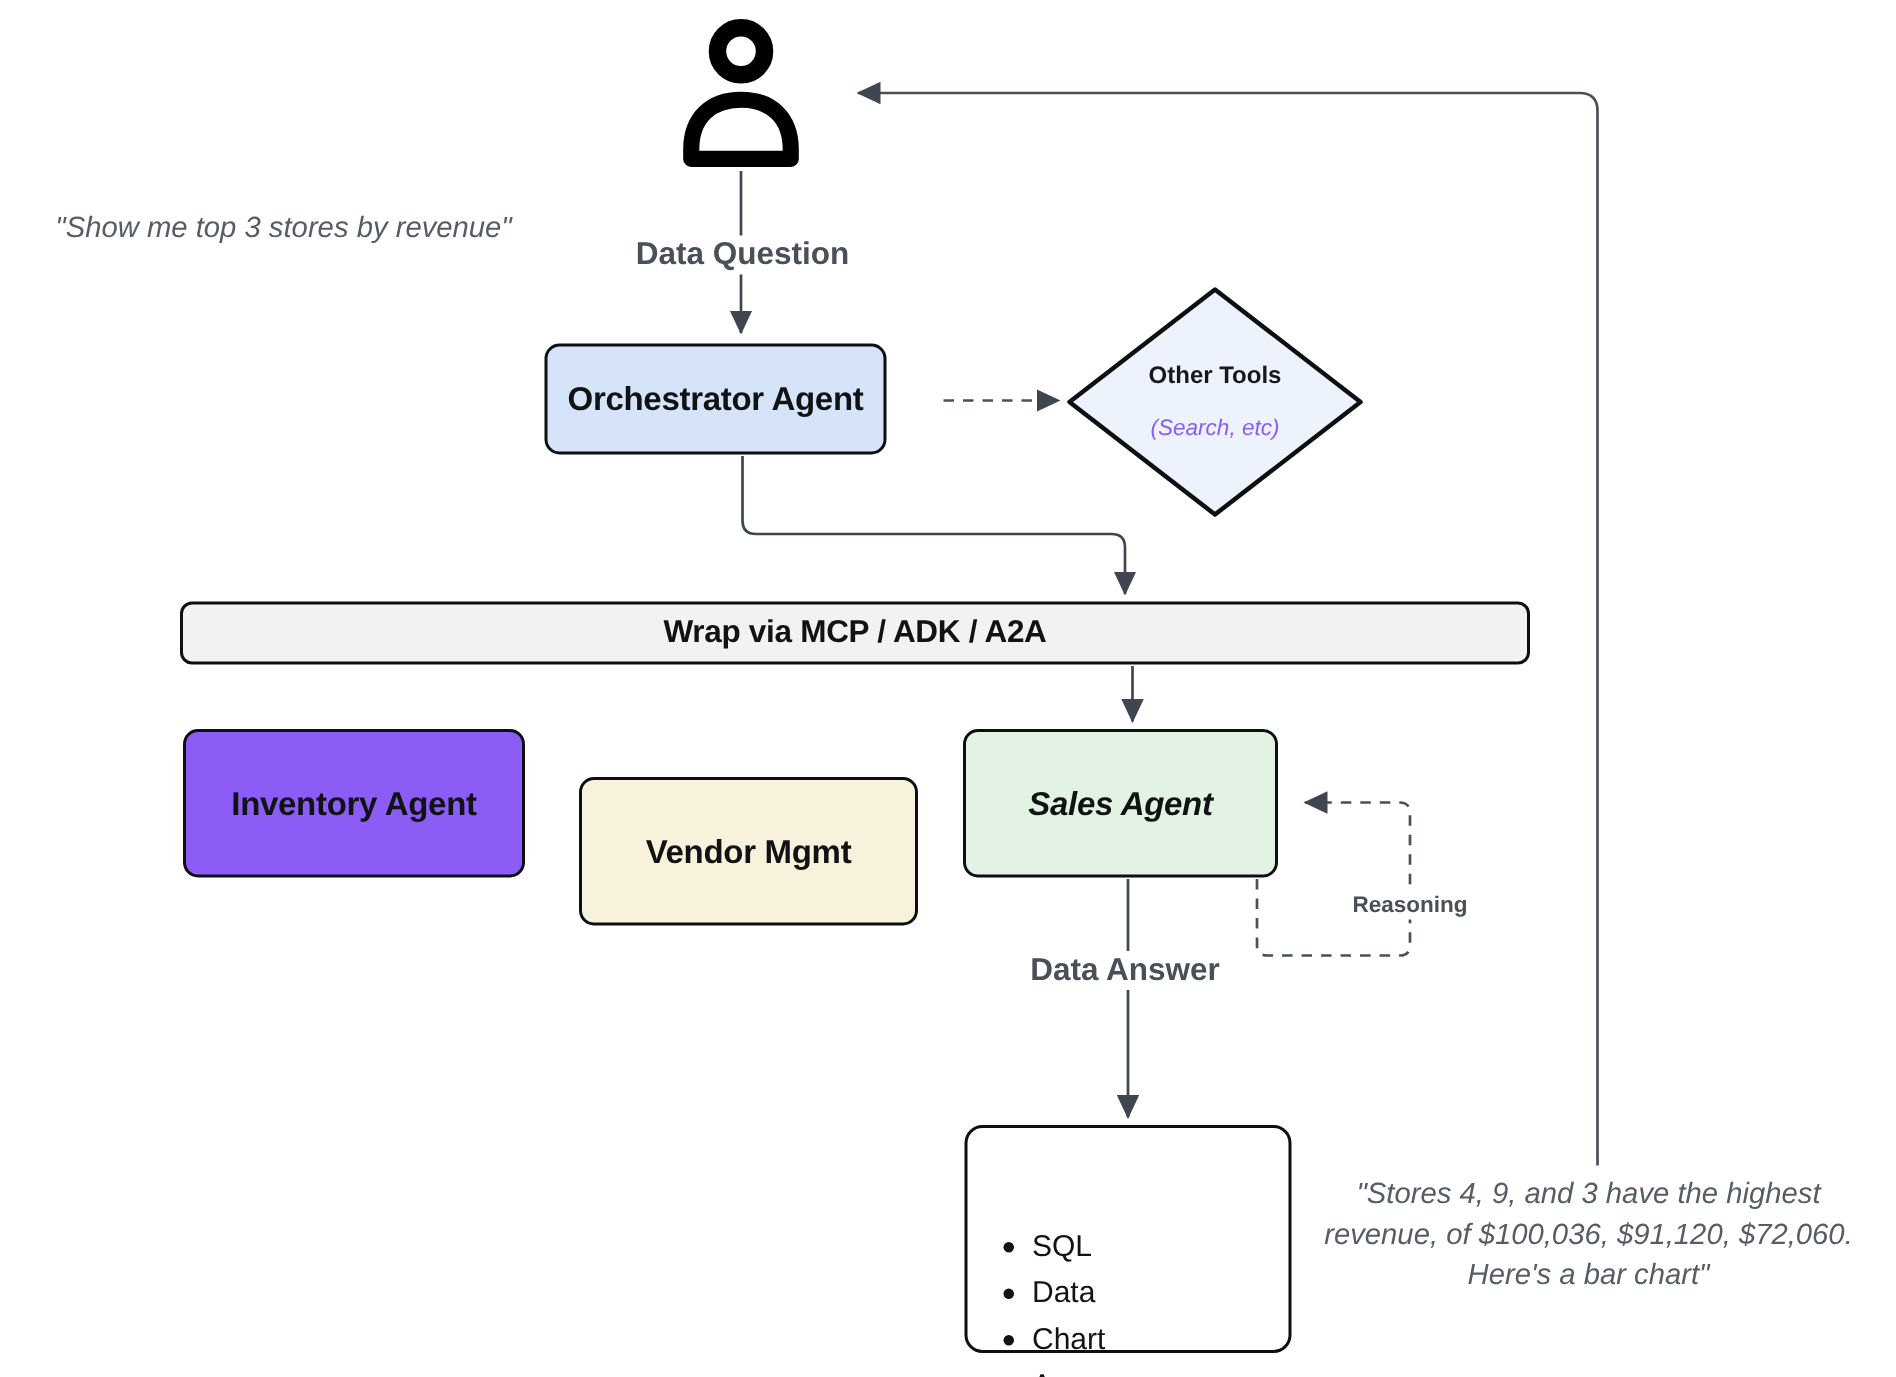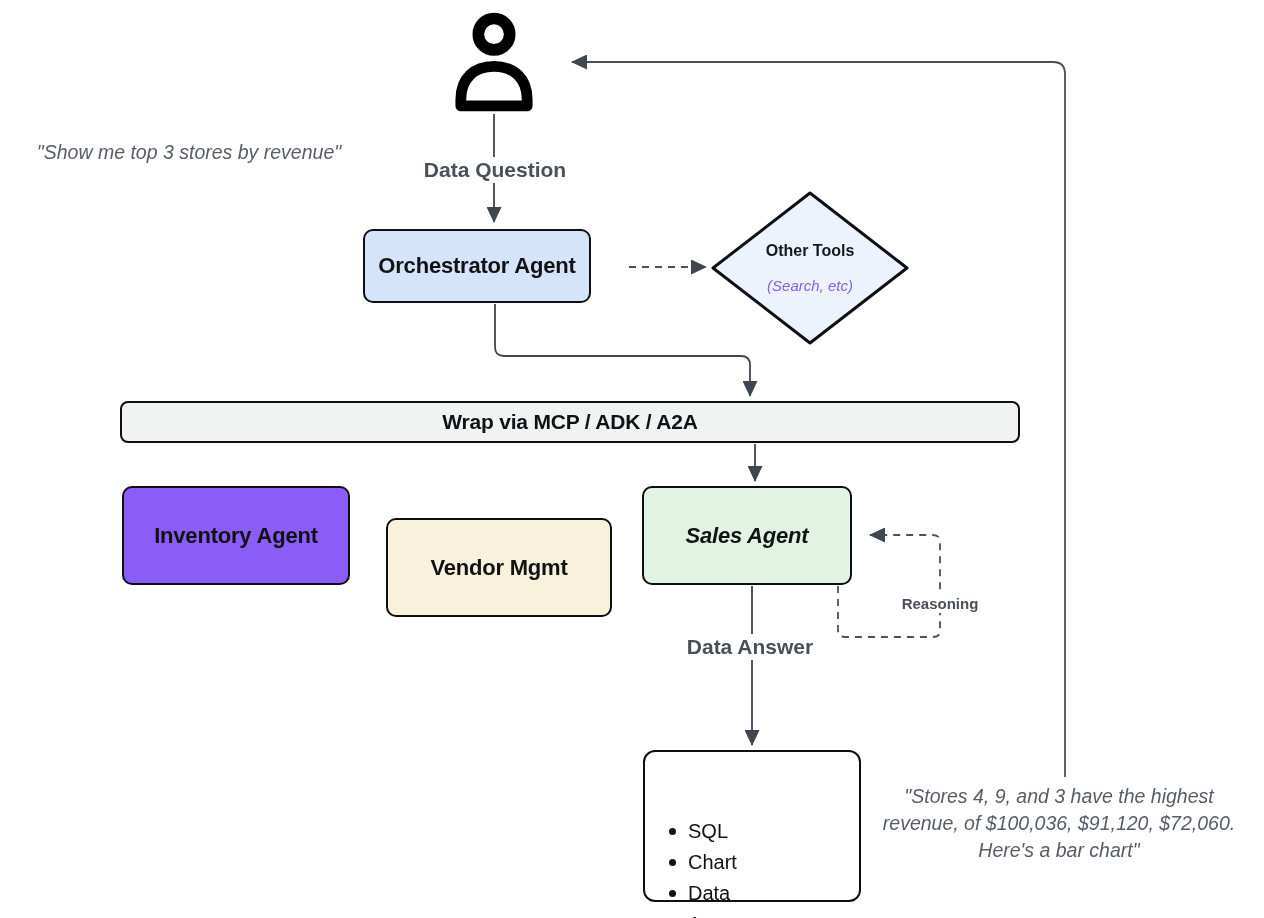--- a/index.html
+++ b/index.html
@@ -200,22 +200,22 @@
 
   <div class="node node-inventory">Inventory Agent</div>
 
   <div class="node node-vendor">Vendor Mgmt</div>
 
   <div class="node node-sales">Sales Agent</div>
 
   <div class="output-box">
     <ul>
       <li>SQL</li>
+      <li>Data</li>
       <li>Chart</li>
-      <li>Data</li>
       <li>Answer</li>
     </ul>
   </div>
 
   <div class="quote quote-right">
     <div>"Stores 4, 9, and 3 have the highest</div>
     <div>revenue, of $100,036, $91,120, $72,060.</div>
     <div>Here's a bar chart"</div>
   </div>
 

